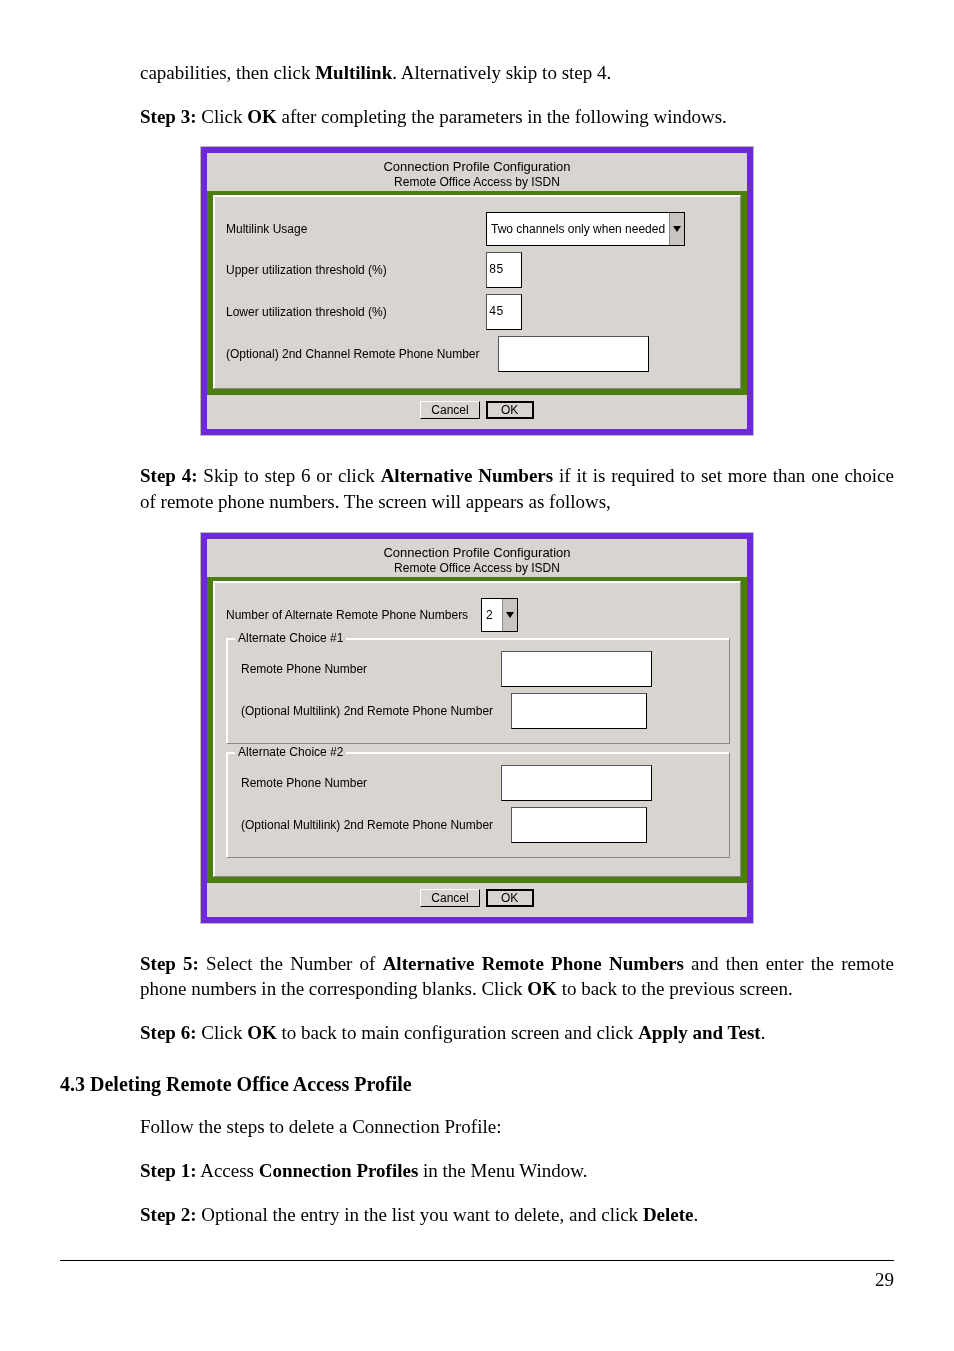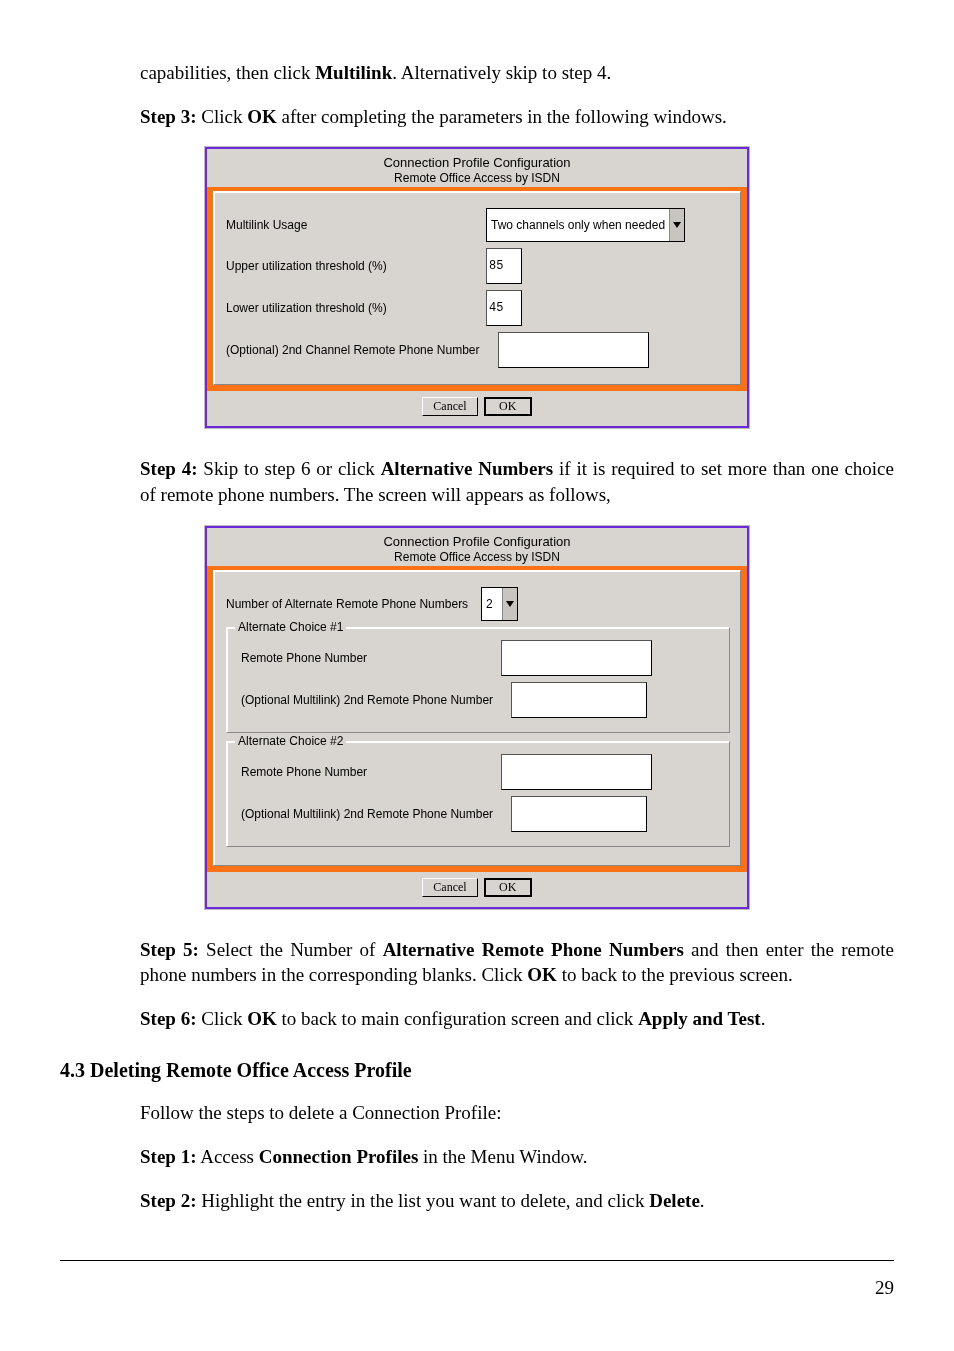--- a/index.html
+++ b/index.html
@@ -29,22 +29,22 @@
   .section-heading {
     font-size: 20px;
     font-weight: bold;
     margin: 28px 0 18px 0;
   }
 
   
   .dialog {
     width: 540px;
     margin: 18px auto 28px auto;
-    border: 2px solid #6d28d9;
-    background: #f97316;
+    border: 6px solid #6d28d9;
+    background: #4d7c0f;
     font-family: "MS Sans Serif", Tahoma, sans-serif;
     font-size: 12px;
     color: #000;
     box-shadow: 0 0 0 1px #bbb;
   }
   .dialog-title {
     text-align: center;
     padding: 6px 4px 2px 4px;
     background: #d8d4d0;
   }
@@ -127,37 +127,37 @@
     font-size: 12px;
   }
   .dialog-buttons {
     display: flex;
     justify-content: center;
     gap: 6px;
     padding: 6px 0 10px 0;
     background: #d8d4d0;
   }
   button.dlg-btn {
-    font-family: Liberation Serif, serif;
+    font-family: Liberation Sans, sans-serif;
     font-size: 12px;
     padding: 1px 10px;
     min-width: 48px;
     background: #d8d4d0;
     border: 1px solid #000;
     border-top-color: #fff;
     border-left-color: #fff;
     cursor: pointer;
   }
   button.dlg-btn.default {
     border: 2px solid #000;
     padding: 0 9px;
   }
   .page-number {
     position: absolute;
-    bottom: 52px;
+    bottom: 60px;
     right: 60px;
     font-size: 19px;
   }
   .footer-rule {
     position: absolute;
     bottom: 90px;
     left: 60px;
     right: 60px;
     border-top: 1px solid #000;
   }
@@ -293,18 +293,18 @@
 
   <h2 class="section-heading">4.3 Deleting Remote Office Access Profile</h2>
 
   <p class="body-text indent">Follow the steps to delete a Connection Profile:</p>
 
   <p class="body-text indent">
     <span class="bold">Step 1:</span><span> Access </span><span class="bold">Connection Profiles</span><span> in the Menu Window.</span>
   </p>
 
   <p class="body-text indent">
-    <span class="bold">Step 2:</span><span> Highlight the entry in the list you want to delete, and click </span><span class="bold">Delete</span><span>.</span>
+    <span class="bold">Step 2:</span><span> Optional the entry in the list you want to delete, and click </span><span class="bold">Delete</span><span>.</span>
   </p>
 
   <div class="footer-rule"></div>
   <div class="page-number">29</div>
 </div>
 
 </body></html>

